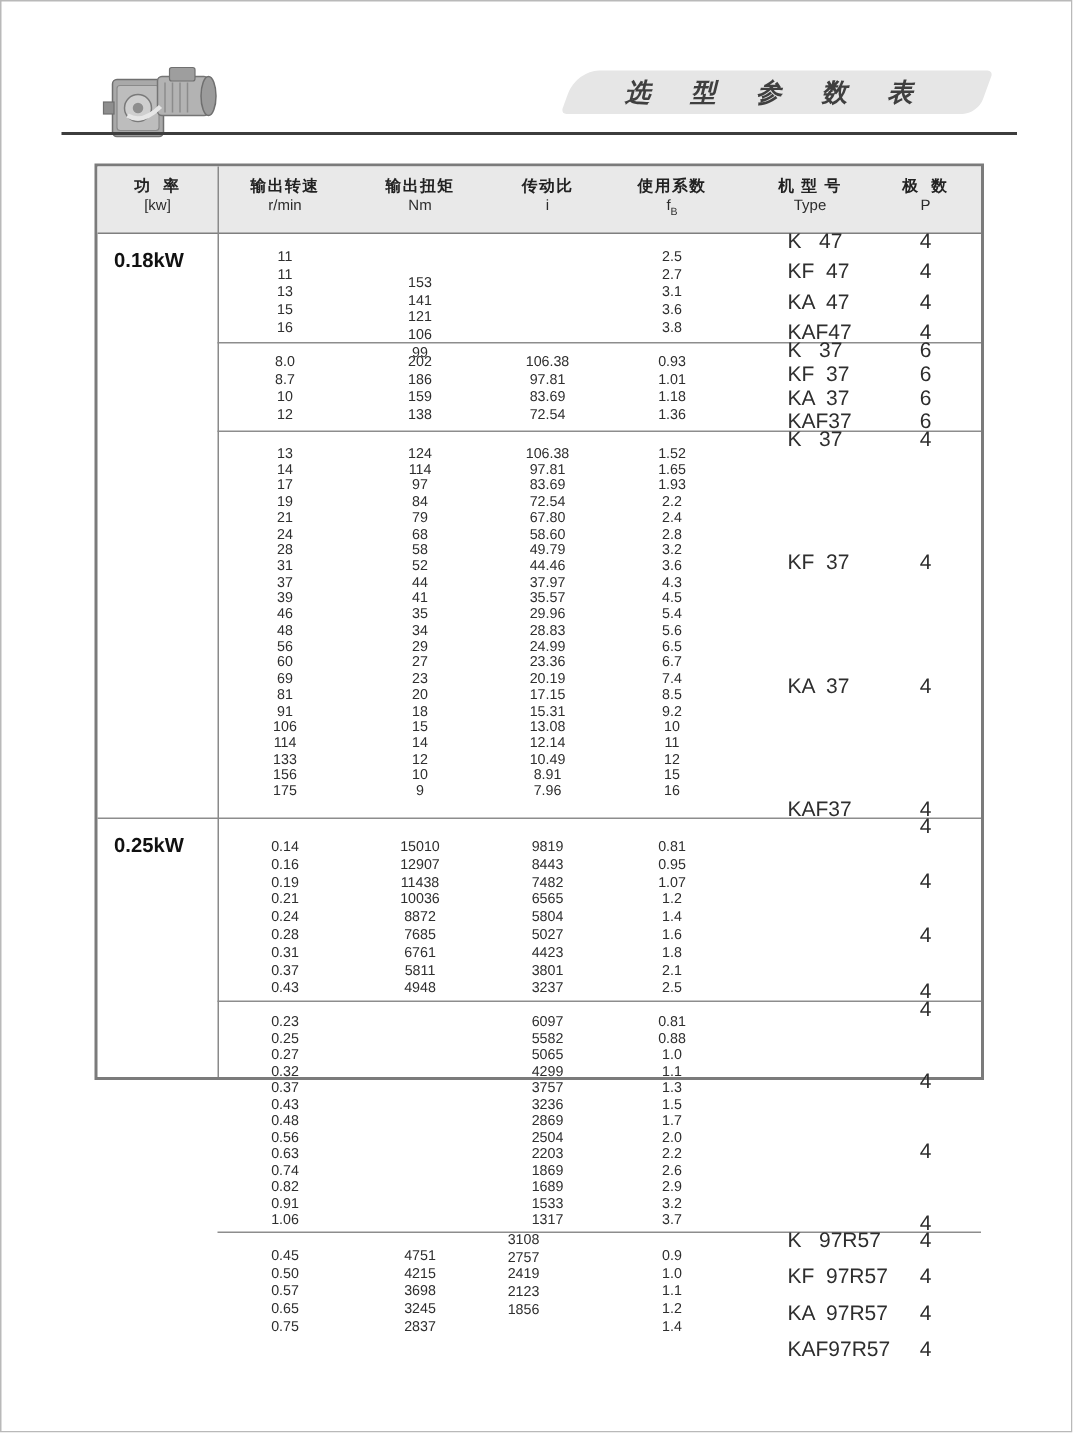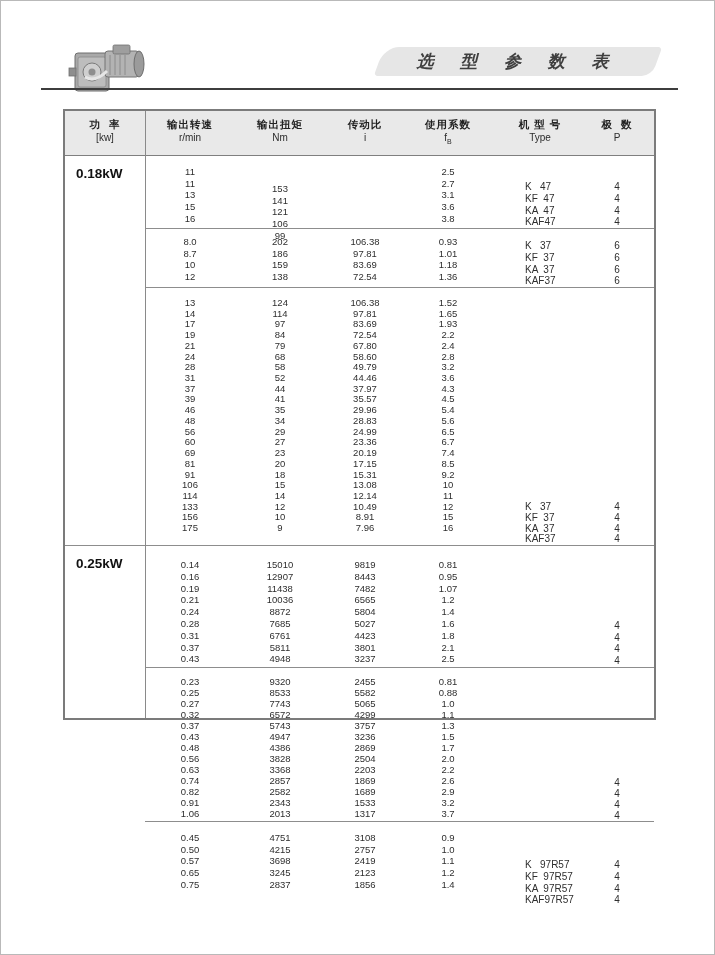--- a/index.html
+++ b/index.html
@@ -26,21 +26,21 @@
   .hc .un sub{font-size:7px;}
 
   .tbody{position:absolute;left:0;top:0;right:0;bottom:0;}
   .power-label{position:absolute;left:11px;width:66px;font-size:13.5px;font-weight:bold;color:#111;z-index:2;}
   .sep-part{position:absolute;left:80px;right:0;height:1px;background:#8d8d8d;}
   .sep-full{position:absolute;left:0;right:0;height:1px;background:#8d8d8d;}
   .block{position:absolute;left:0;right:0;}
   .col{position:absolute;top:0;bottom:0;text-align:center;font-size:9.5px;color:#2e2e2e;box-sizing:border-box;}
   .col .cell{white-space:pre;}
   .typewrap,.poleswrap{position:absolute;top:0;bottom:0;display:flex;flex-direction:column;
-                       justify-content:flex-end;font-size:10px;color:#2e2e2e;}
+                       justify-content:space-between;font-size:14px;color:#2e2e2e;}
   .typewrap{left:460px;width:100px;text-align:left;}
   .poleswrap{left:512px;width:80px;text-align:center;}
   .typecell,.polecell{white-space:pre;}
 </style>
 </head>
 <body>
 
 <div class="page">
 
   <svg class="motor-photo" width="96" height="54" viewBox="0 0 96 54">
@@ -345,37 +345,22 @@
             <div class="cell">0.37</div>
             <div class="cell">0.43</div>
             <div class="cell">0.48</div>
             <div class="cell">0.56</div>
             <div class="cell">0.63</div>
             <div class="cell">0.74</div>
             <div class="cell">0.82</div>
             <div class="cell">0.91</div>
             <div class="cell">1.06</div>
           </div>
-          <div class="col" style="left: 175px; width: 80px; padding-top: 9px; line-height: 11px;">
-            <div class="cell">9320</div>
-            <div class="cell">8533</div>
-            <div class="cell">7743</div>
-            <div class="cell">6572</div>
-            <div class="cell">5743</div>
-            <div class="cell">4947</div>
-            <div class="cell">4386</div>
-            <div class="cell">3828</div>
-            <div class="cell">3368</div>
-            <div class="cell">2857</div>
-            <div class="cell">2582</div>
-            <div class="cell">2343</div>
-            <div class="cell">2013</div>
-          </div>
           <div class="col" style="left: 255px; width: 90px; padding-top: 9px; line-height: 11px;">
-            <div class="cell">2455</div>
+            <div class="cell">6097</div>
             <div class="cell">5582</div>
             <div class="cell">5065</div>
             <div class="cell">4299</div>
             <div class="cell">3757</div>
             <div class="cell">3236</div>
             <div class="cell">2869</div>
             <div class="cell">2504</div>
             <div class="cell">2203</div>
             <div class="cell">1869</div>
             <div class="cell">1689</div>
@@ -413,21 +398,21 @@
             <div class="cell">0.65</div>
             <div class="cell">0.75</div>
           </div>
           <div class="col" style="left: 175px; width: 80px; padding-top: 11px; line-height: 11.7px;">
             <div class="cell">4751</div>
             <div class="cell">4215</div>
             <div class="cell">3698</div>
             <div class="cell">3245</div>
             <div class="cell">2837</div>
           </div>
-          <div class="col" style="left: 255px; width: 90px; padding-top: 11px; line-height: 11.7px;">
+          <div class="col" style="left: 239px; width: 90px; line-height: 11.7px;">
             <div class="cell">3108</div>
             <div class="cell">2757</div>
             <div class="cell">2419</div>
             <div class="cell">2123</div>
             <div class="cell">1856</div>
           </div>
           <div class="col" style="left: 338px; width: 90px; padding-top: 11px; line-height: 11.7px;">
             <div class="cell">0.9</div>
             <div class="cell">1.0</div>
             <div class="cell">1.1</div>

